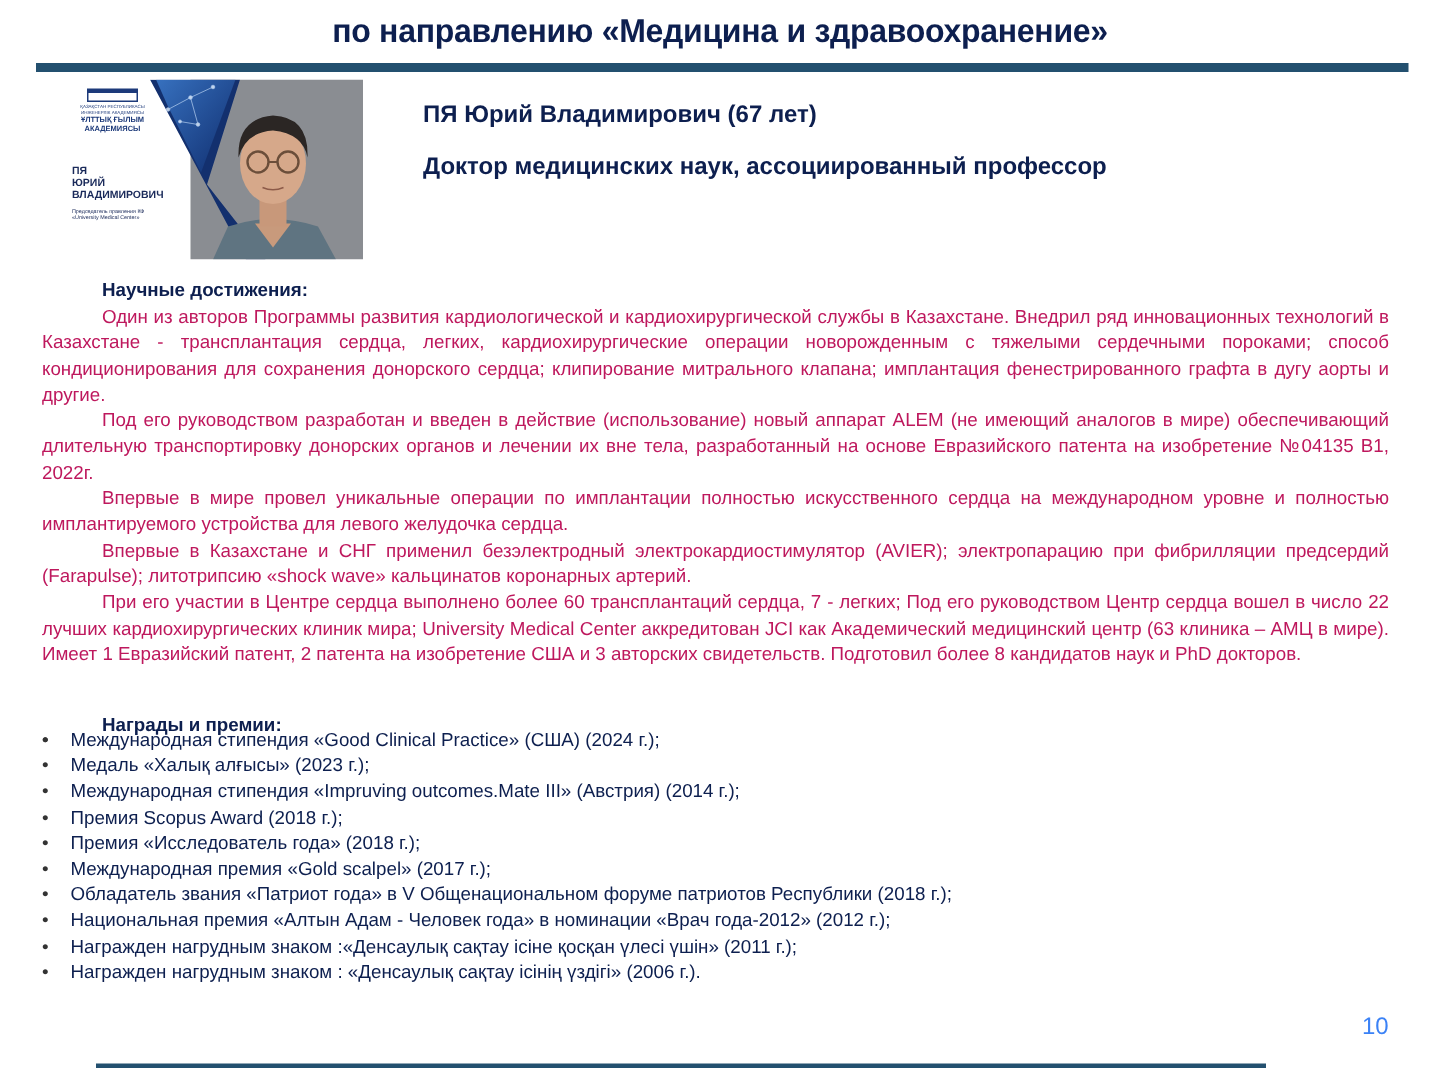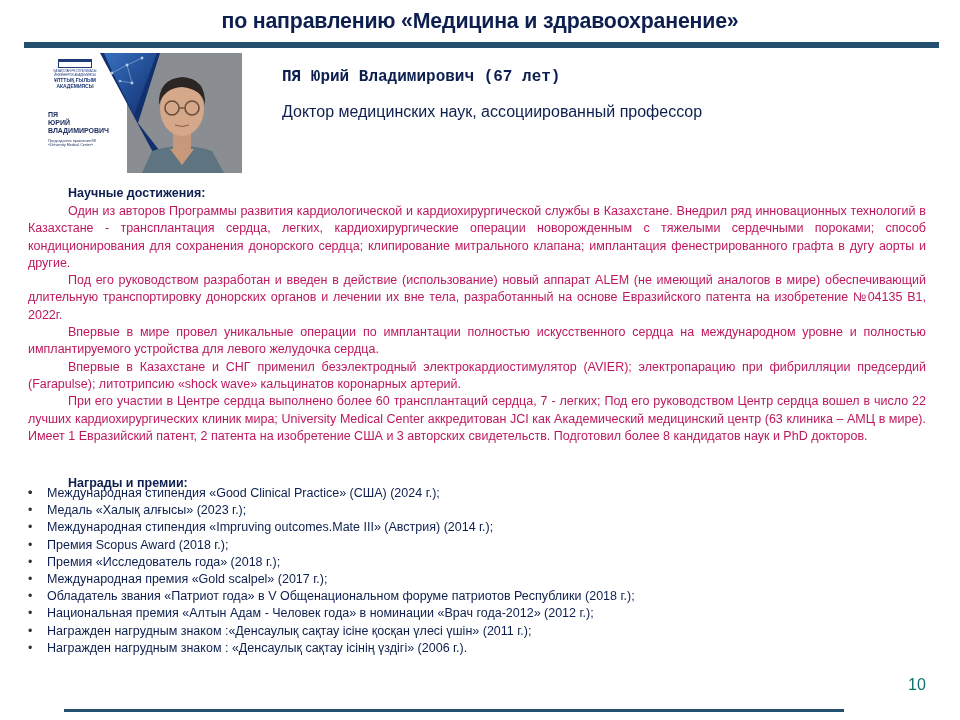--- a/index.html
+++ b/index.html
@@ -23,44 +23,44 @@
   .photo-card .bg-grey { position: absolute; left: 85px; top: 0; width: 115px; height: 120px; background: #8a8d92; }
   .photo-card svg { position: absolute; left: 0; top: 0; }
   .photo-logo { position: absolute; left: 8px; top: 6px; width: 50px; text-align: center; }
   .logo-building { width: 34px; height: 9px; margin: 0 auto 2px; border: 1px solid #1d3a7a; border-top-width: 3px; }
   .logo-line { font-size: 3px; line-height: 3.5px; color: #1d3a7a; }
   .logo-bold { font-size: 5px; line-height: 6px; font-weight: bold; color: #1d3a7a; }
   .photo-name { position: absolute; left: 6px; top: 58px; font-size: 7px; line-height: 8px; font-weight: bold; color: #1a2a5a; }
   .photo-caption { position: absolute; left: 6px; top: 86px; font-size: 3.6px; line-height: 4.4px; color: #1a2a5a; width: 76px; }
 
   .person-name {
-    position: absolute; left: 282px; top: 68px; font-weight: bold; font-size: 16px; color: #0d1f4f; font-family: Liberation Mono, monospace;
+    position: absolute; left: 282px; top: 68px; font-weight: bold; font-size: 16px; color: #0d1f4f;
   }
   .person-degree {
-    position: absolute; left: 282px; top: 103px; font-weight: normal; font-size: 16px; color: #0d1f4f;
+    position: absolute; left: 282px; top: 103px; font-weight: bold; font-size: 16px; color: #0d1f4f;
   }
 
   .section-head {
     position: absolute; left: 68px; font-weight: bold; font-size: 12.5px; color: #0d1f4f;
   }
   .body-text {
     position: absolute; left: 28px; width: 898px; top: 203px;
     font-size: 12.5px; line-height: 17.3px; color: #be185d; text-align: justify;
   }
   .body-text p { text-indent: 40px; }
 
   .awards {
     position: absolute; left: 28px; top: 485px; width: 860px; list-style: none;
     font-size: 12.5px; line-height: 17.2px; color: #0d1f4f;
   }
   .awards li { position: relative; padding-left: 19px; white-space: nowrap; }
   .awards li .bullet { position: absolute; left: 0; top: 0; color: #333; }
 
   .page-number {
-    position: absolute; left: 908px; top: 676px; font-size: 16px; color: #0f766e; text-align: center;
+    position: absolute; left: 908px; top: 676px; font-size: 16px; color: #3b82f6; text-align: center;
   }
   .footer-bar {
     position: absolute; left: 64px; top: 709px; width: 780px; height: 3px; background: #23506f;
   }
 </style>
 </head>
 <body>
 
 <div class="slide-title">по направлению «Медицина и здравоохранение»</div>
 <div class="title-bar"></div>

